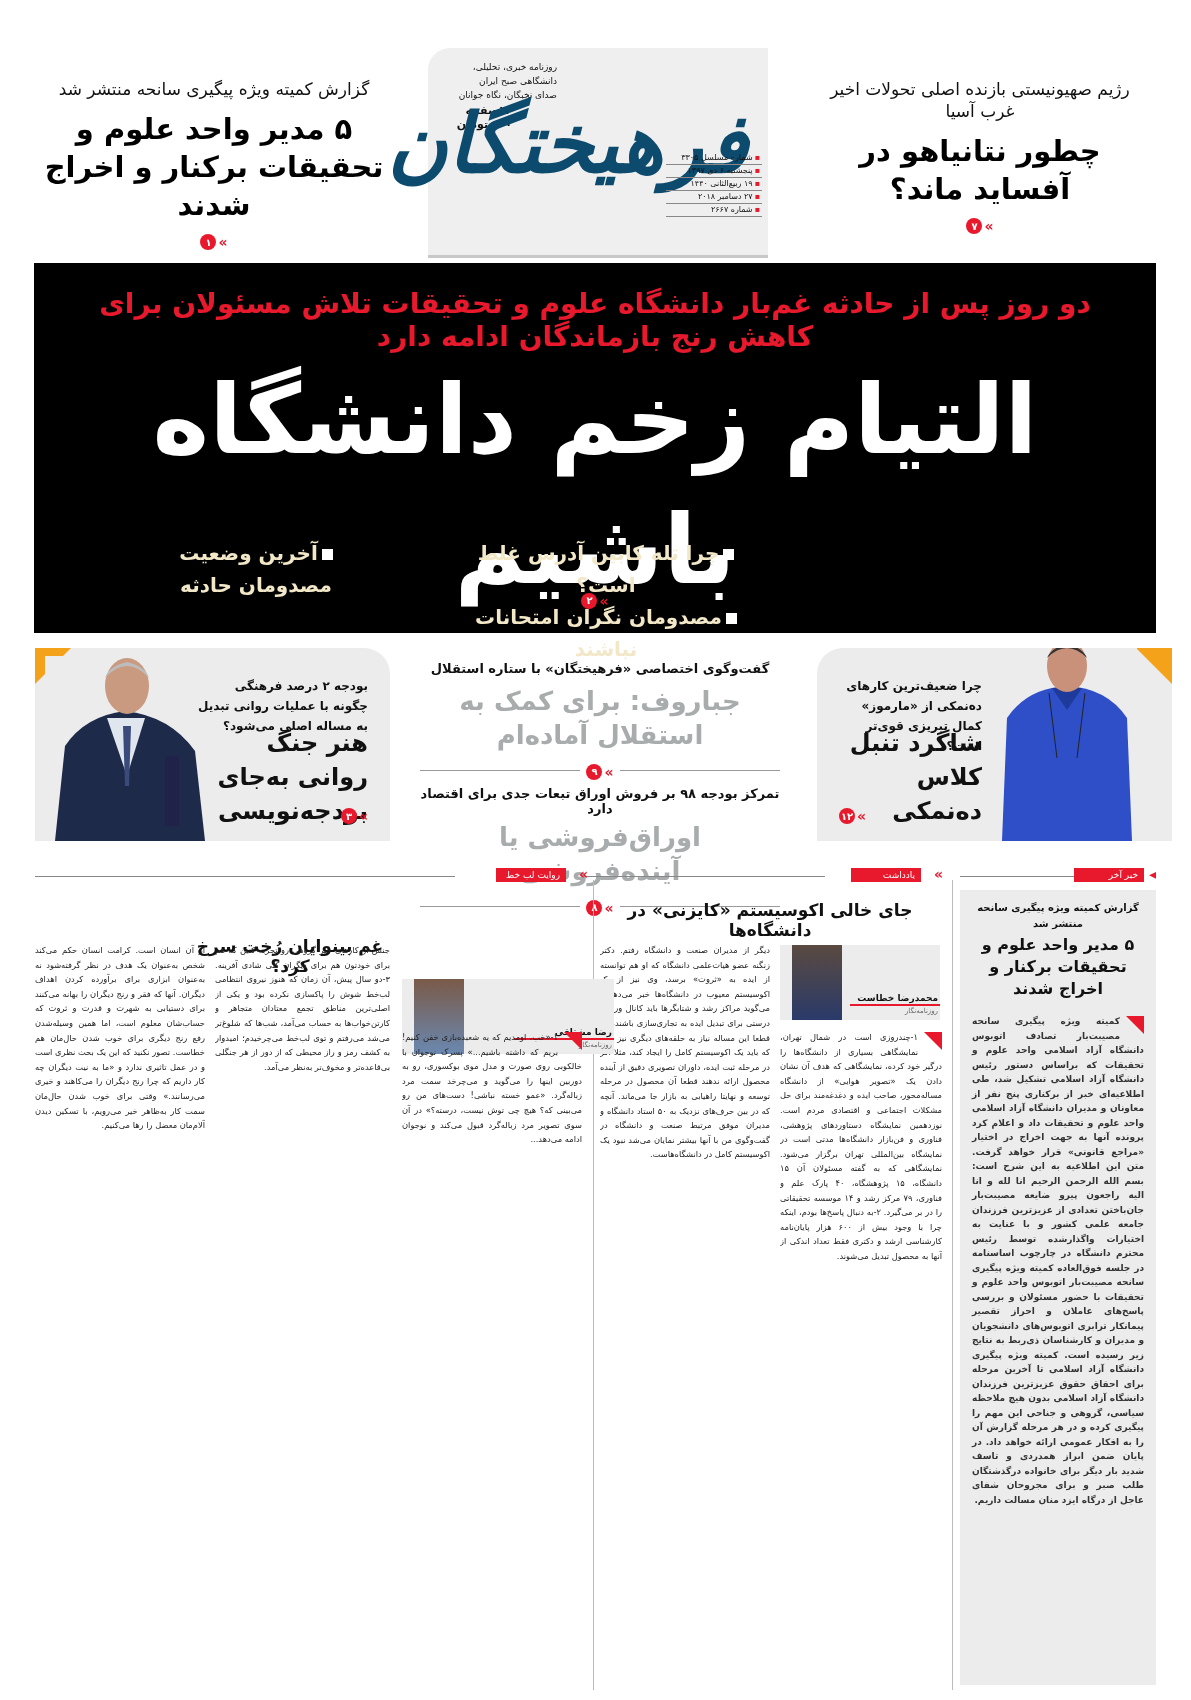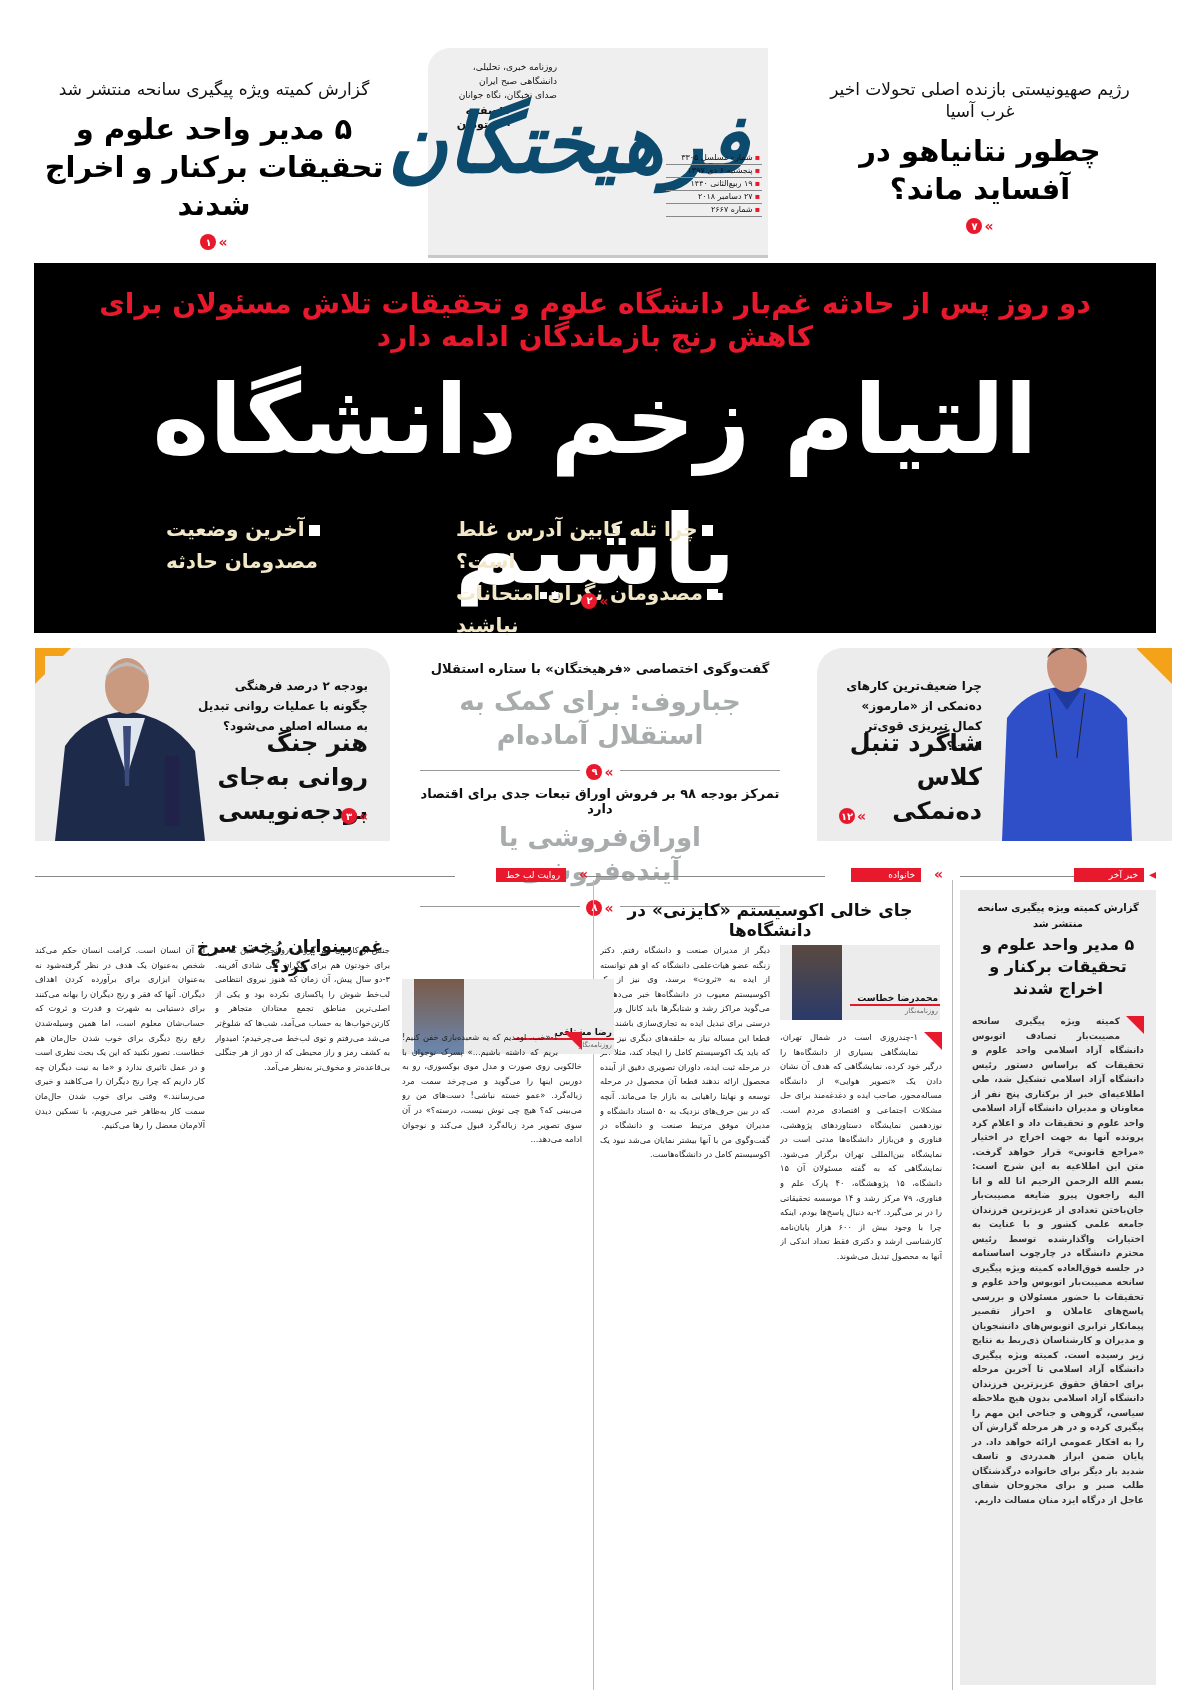--- a/index.html
+++ b/index.html
@@ -22,21 +22,21 @@
   .masthead .info { position: absolute; right: 6px; top: 104px; width: 96px; }
   .masthead .info div { font-size: 8px; border-bottom: 1px solid #888; line-height: 12px; padding-right: 2px; }
   .masthead .info div::before { content: "▪"; color: #e8192c; margin-left: 2px; }
   .masthead .footer { position: absolute; left: 0; right: 0; bottom: -28px; height: 24px; direction: ltr; font-family: "Liberation Sans", sans-serif; font-size: 10px; font-weight: bold; color: #333; padding-left: 14px; line-height: 24px; white-space: nowrap; }
   .masthead .footer .site { letter-spacing: 5px; color: #222; }
 
   
   .banner { position: absolute; left: 34px; top: 263px; width: 1122px; height: 370px; background: #000; }
   .banner .surtitle { position: absolute; top: 24px; right: 26px; left: 26px; color: #e8192c; font-size: 28px; font-weight: bold; text-align: center; }
   .banner .headline { position: absolute; top: 92px; right: 10px; left: 10px; color: #fff; font-size: 96px; font-weight: bold; text-align: center; line-height: 130px; letter-spacing: -2px; }
-  .banner .sub { position: absolute; color: #f2e8c8; font-size: 20px; font-weight: bold; line-height: 32px; text-align: left; }
+  .banner .sub { position: absolute; color: #f2e8c8; font-size: 20px; font-weight: bold; line-height: 32px; text-align: center; margin-top: 24px; }
   .banner .sub .sq { display: inline-block; width: 11px; height: 11px; background: #fff; margin-left: 4px; vertical-align: middle; }
   .banner .bref { position: absolute; left: 0; right: 0; top: 326px; text-align: center; }
 
   
   .fbox { position: absolute; top: 648px; width: 355px; height: 193px; background: #ececec; border-radius: 0 26px 0 0; overflow: hidden; }
   .fbox.left { left: 35px; border-radius: 0 26px 0 0; }
   .fbox.right { left: 797px; border-radius: 26px 0 0 0; margin-left: 20px; }
   .fbox .corner { position: absolute; top: 0; width: 0; height: 0; }
   .fbox.left .corner { left: 0; border-top: 36px solid #f5a21b; border-right: 36px solid transparent; }
   .fbox.right .corner { right: 0; border-top: 36px solid #f5a21b; border-left: 36px solid transparent; }
@@ -201,21 +201,21 @@
 </div>
 
 <div class="sect-head" style="left:960px; width:196px;">
   <div class="rule" style="width:120px;"></div>
   <div class="label" style="right:12px;">خبر آخر</div>
   <div class="chev" style="right:0;">◂</div>
 </div>
 
 <div class="sect-head" style="left:585px; width:360px;">
   <div class="rule" style="width:240px;"></div>
-  <div class="label" style="right:24px;">خانواده</div>
+  <div class="label" style="right:24px;">یادداشت</div>
   <div class="chev" style="right:2px;">»</div>
 </div>
 
 <div class="sect-head" style="left:35px; width:555px;">
   <div class="rule" style="width:420px;"></div>
   <div class="label" style="right:24px;">روایت لب خط</div>
   <div class="chev" style="right:2px;">»</div>
 </div>
 
 <div class="vrule" style="left:593px;"></div>

